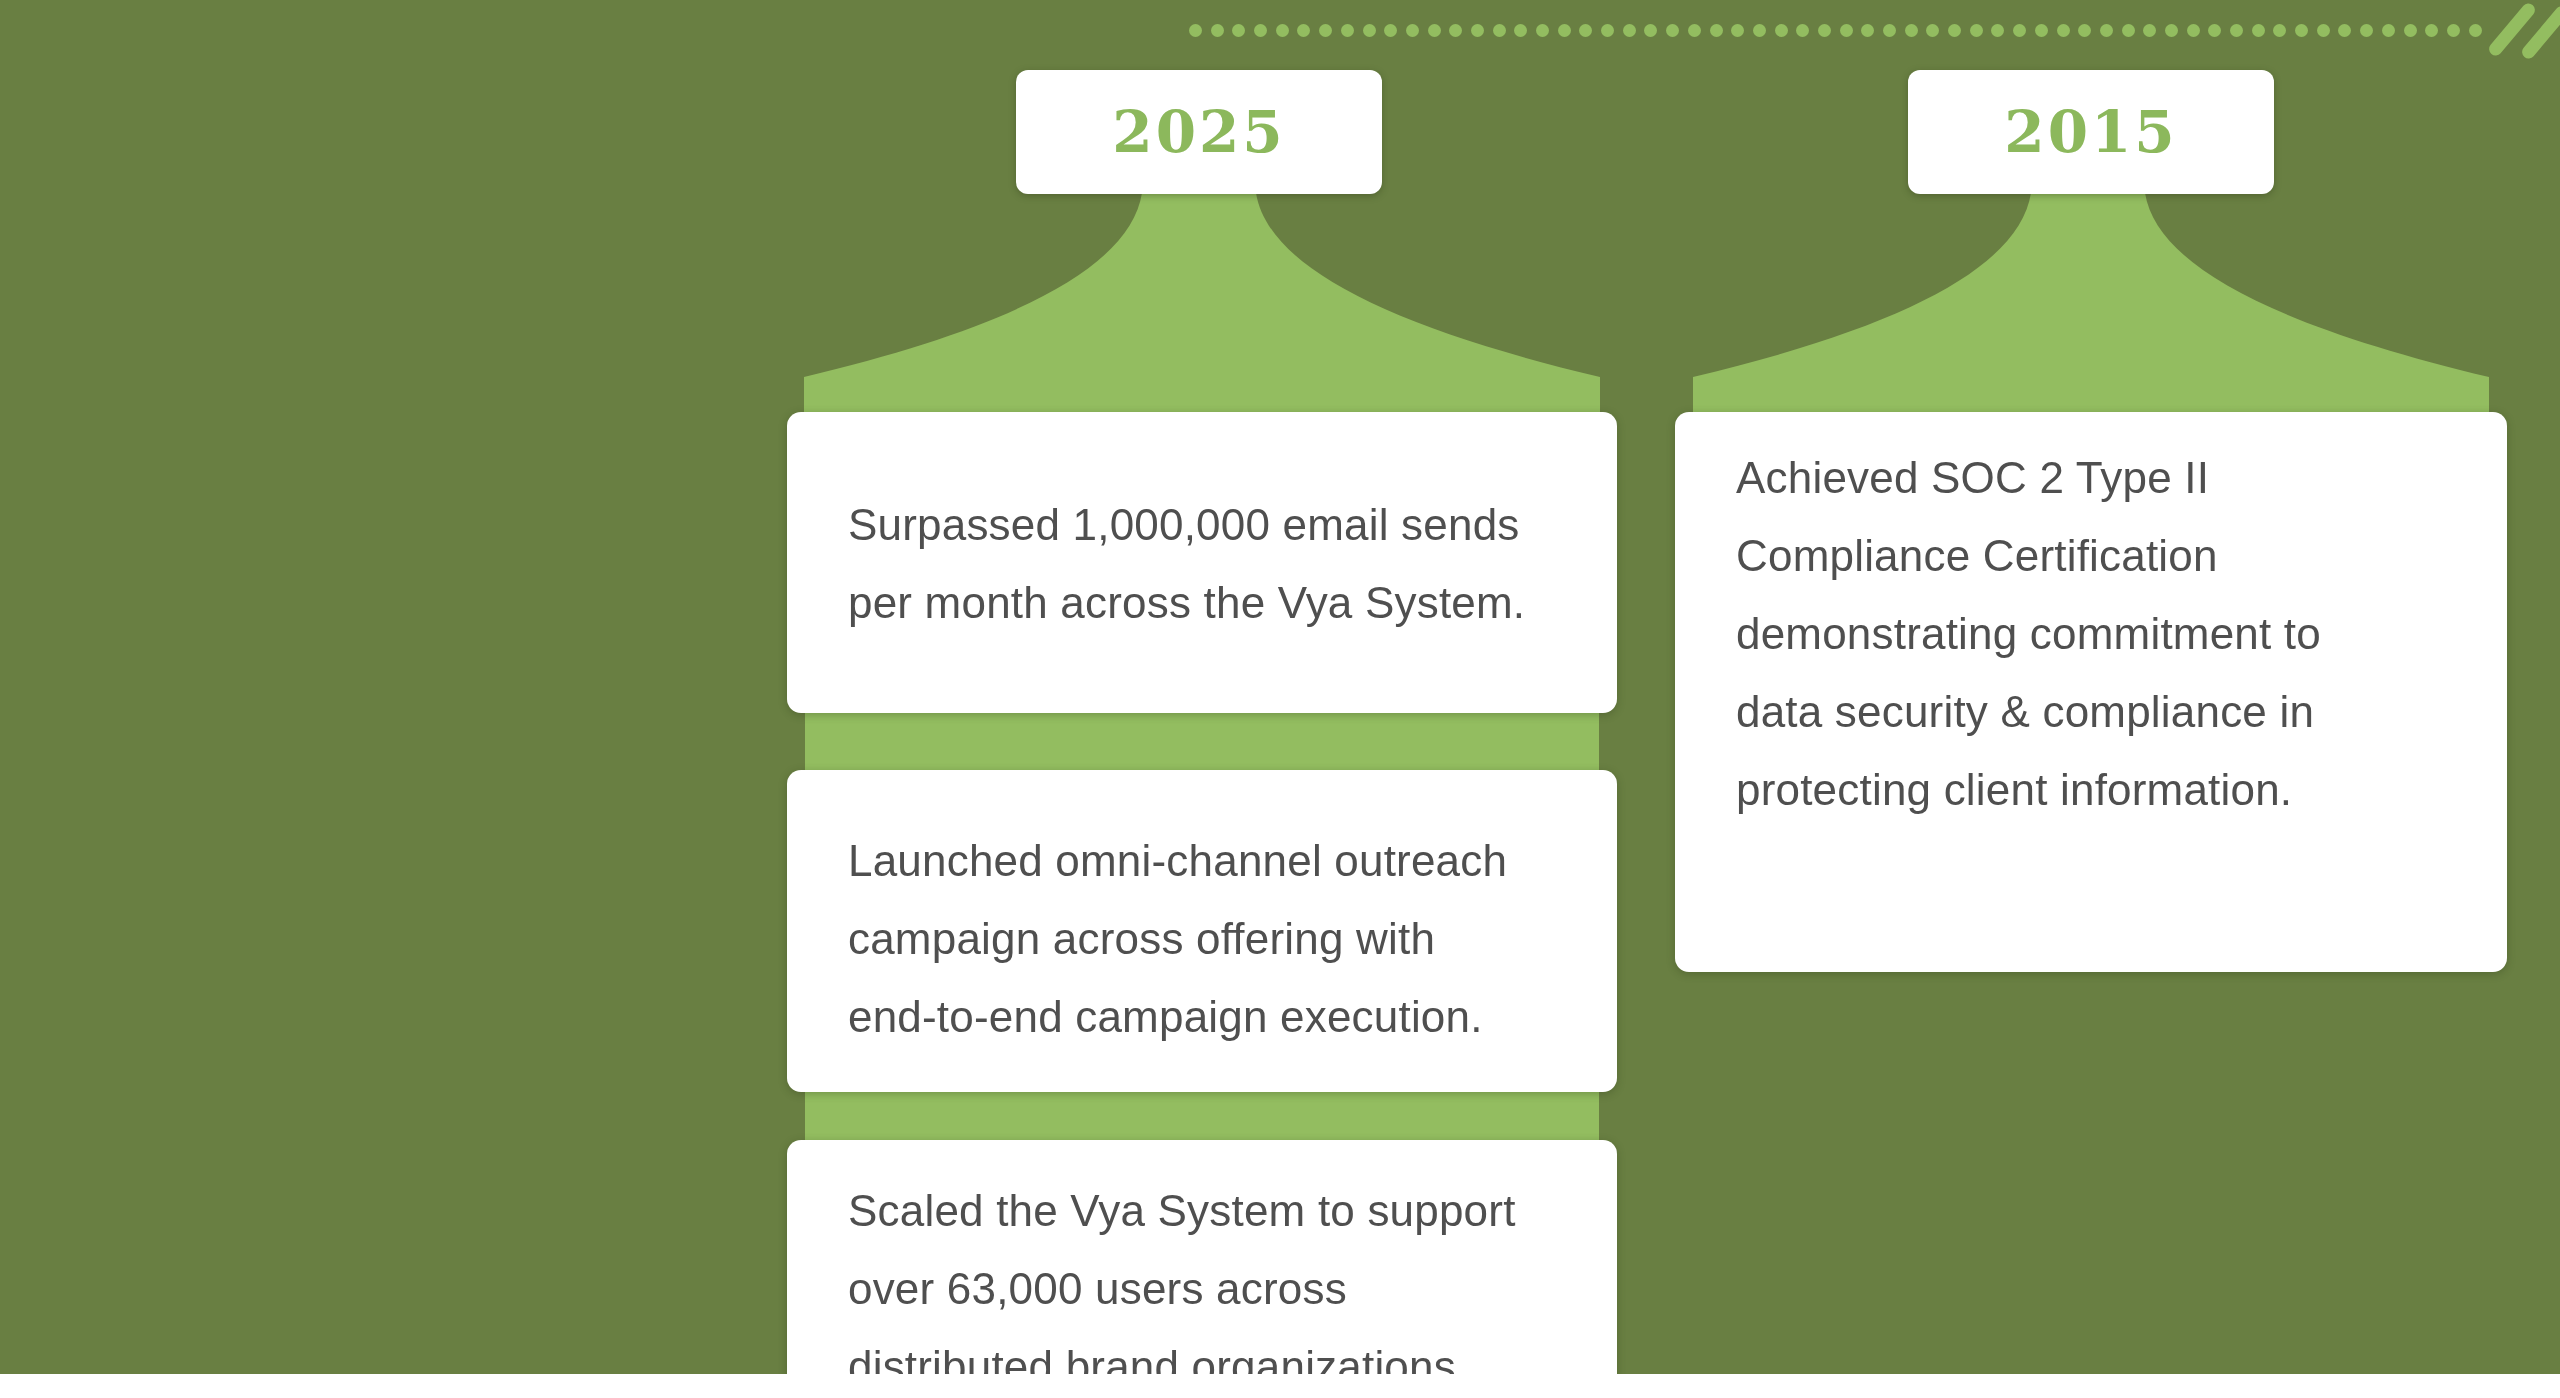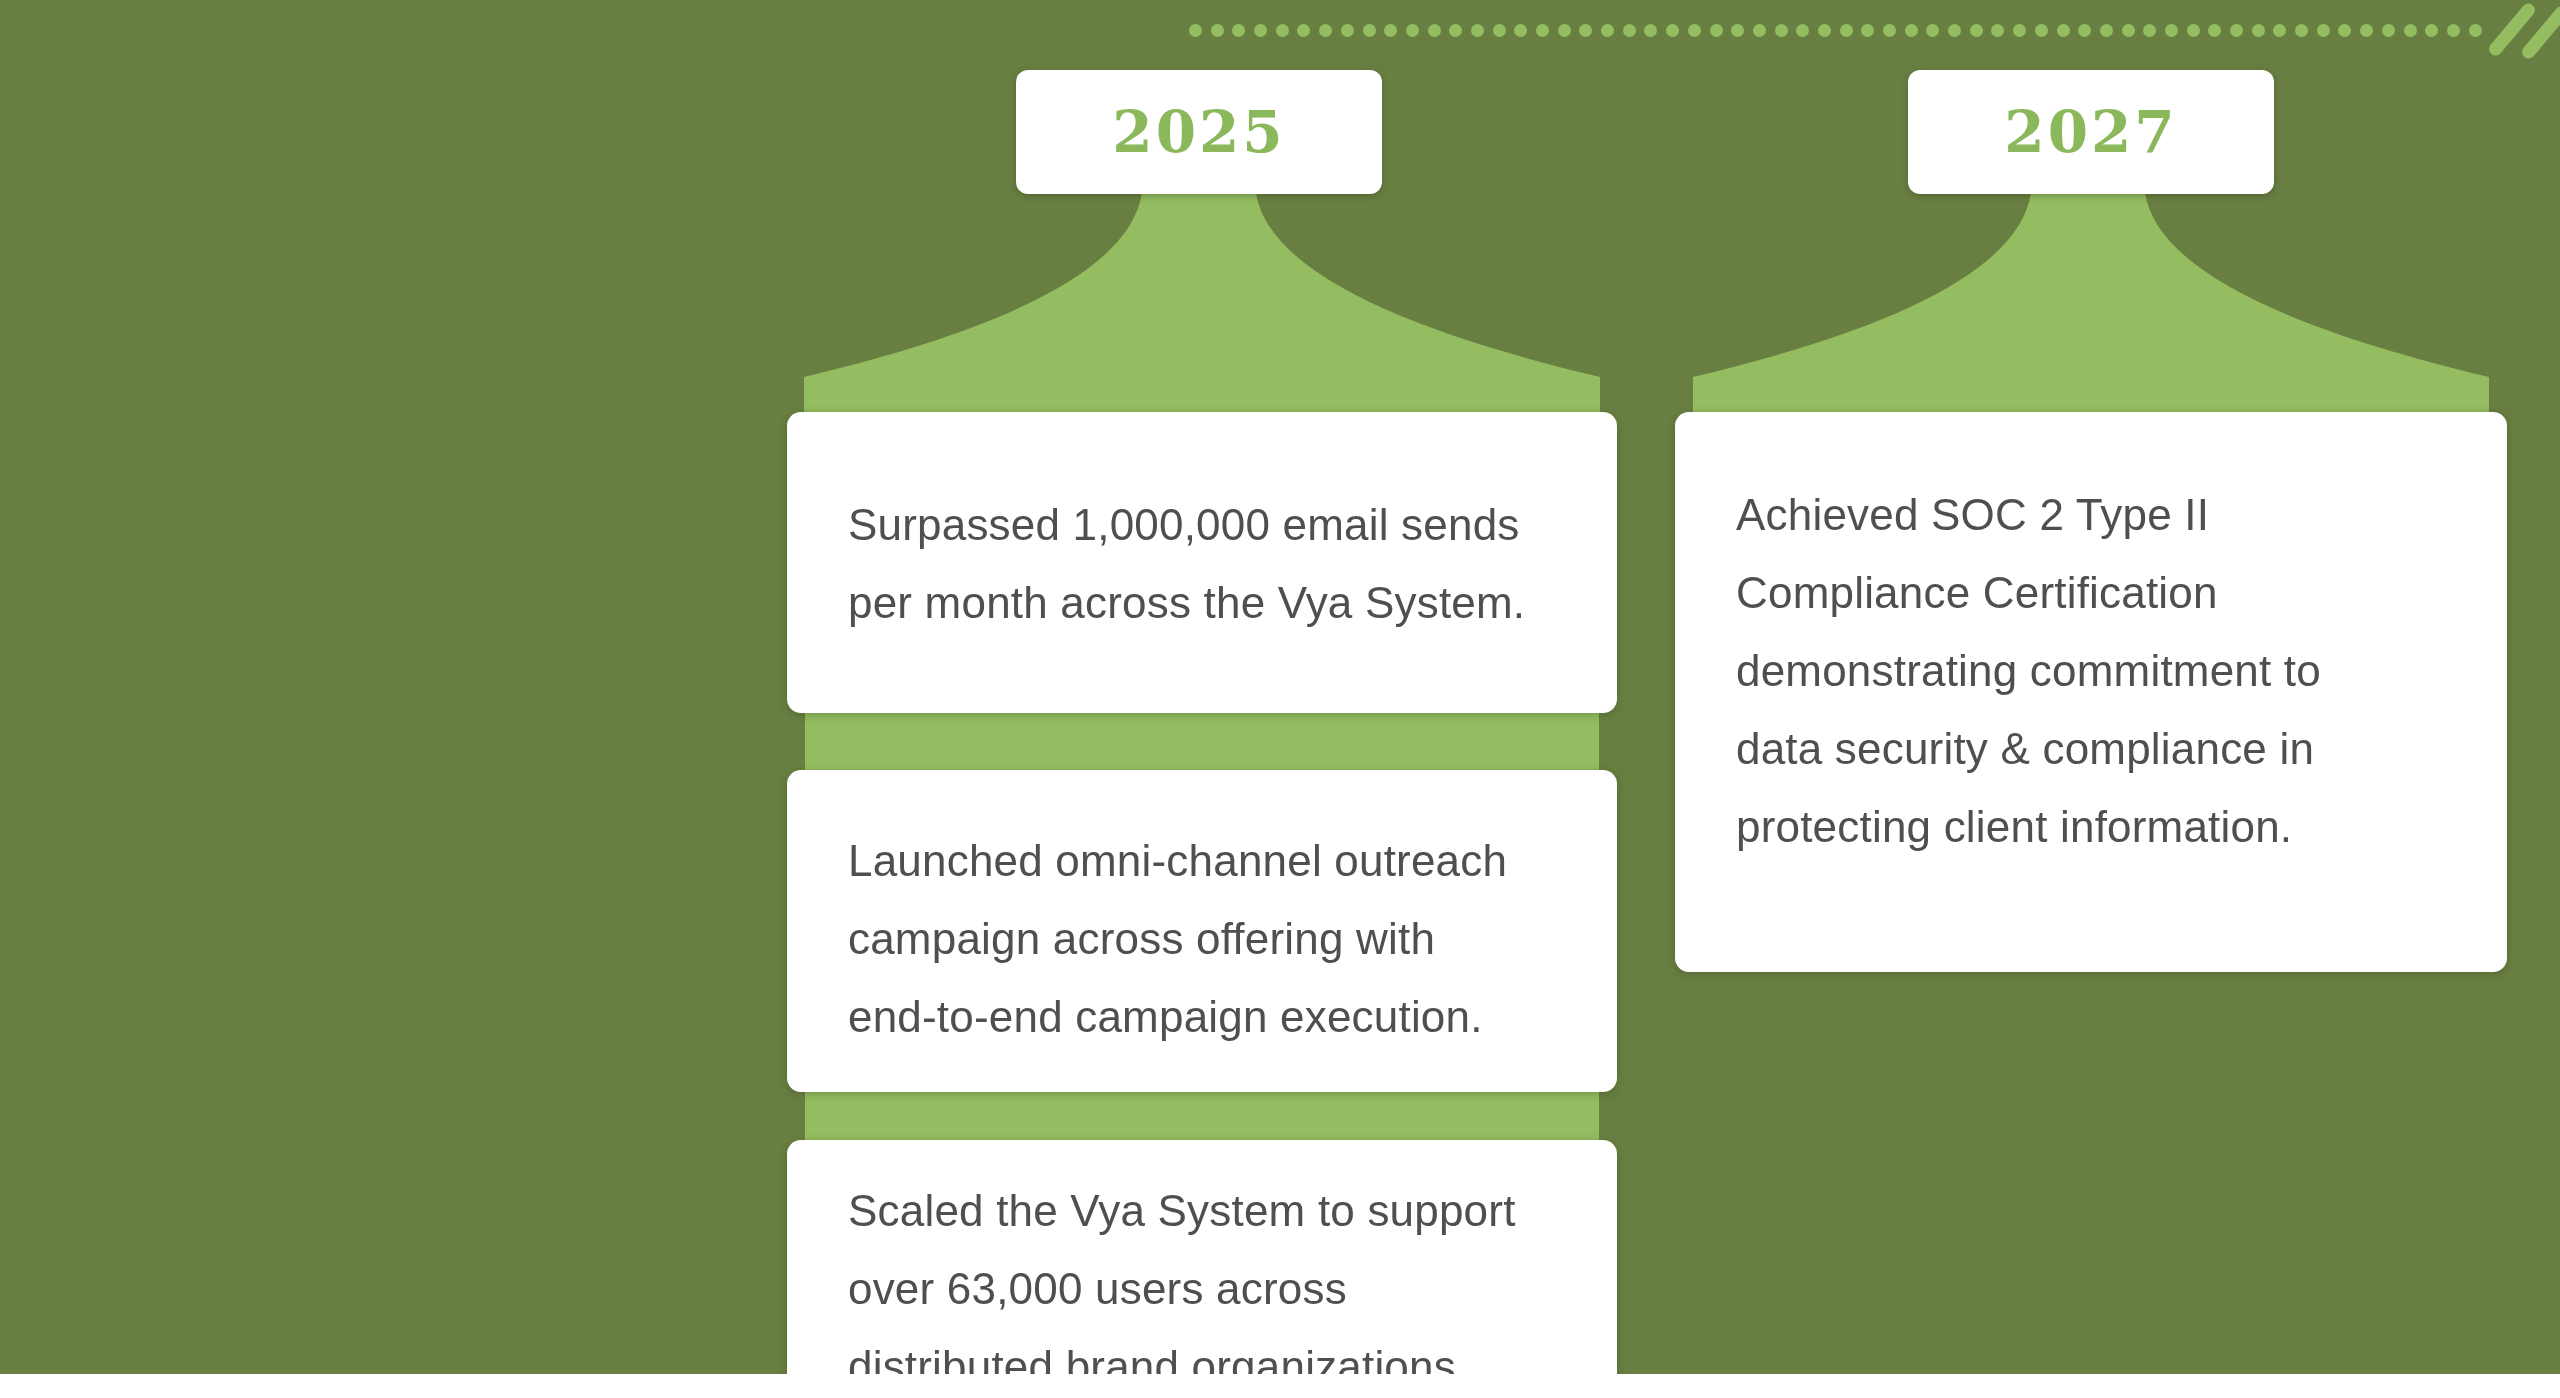--- a/index.html
+++ b/index.html
@@ -59,21 +59,21 @@
   .yb-2025{left:1016px;}
   .funnel-2025{left:786px;}
   .card-a1{left:787px;top:412px;height:301px;padding-top:74px;}
   .card-a2{left:787px;top:770px;height:322px;padding-top:52px;}
   .card-a3{left:787px;top:1140px;height:330px;padding-top:32px;}
   .band-a1{left:805px;top:700px;height:84px;}
   .band-a2{left:805px;top:1078px;height:76px;}
   
   .yb-2024{left:1908px;}
   .funnel-2024{left:1675px;}
-  .card-b1{left:1675px;top:412px;height:560px;width:832px;padding-top:64px;}
+  .card-b1{left:1675px;top:412px;height:560px;width:832px;padding-top:27px;}
 </style>
 </head>
 <body>
 
 <div class="page">
 
   <div class="dotted-line">
       <span class="dot"></span>
       <span class="dot"></span>
       <span class="dot"></span>
@@ -159,21 +159,21 @@
     </article>
     <article class="card card-a3">
       <p>Scaled the Vya System to support
 over 63,000 users across
 distributed brand organizations.</p>
     </article>
   </section>
 
   <section>
     <div class="year-box yb-2024">
-      <span class="year-text">2027</span>
+      <span class="year-text">2015</span>
     </div>
     <svg class="funnel funnel-2024" viewBox="0 0 832 232" preserveAspectRatio="none">
       <path d="M356,0 C344,74 228,134 18,184 L18,232 L814,232 L814,184 C604,134 482,74 470,0 Z"></path>
     </svg>
     <article class="card card-b1">
       <p>Achieved SOC 2 Type II
 Compliance Certification
 demonstrating commitment to
 data security &amp; compliance in
 protecting client information.</p>

